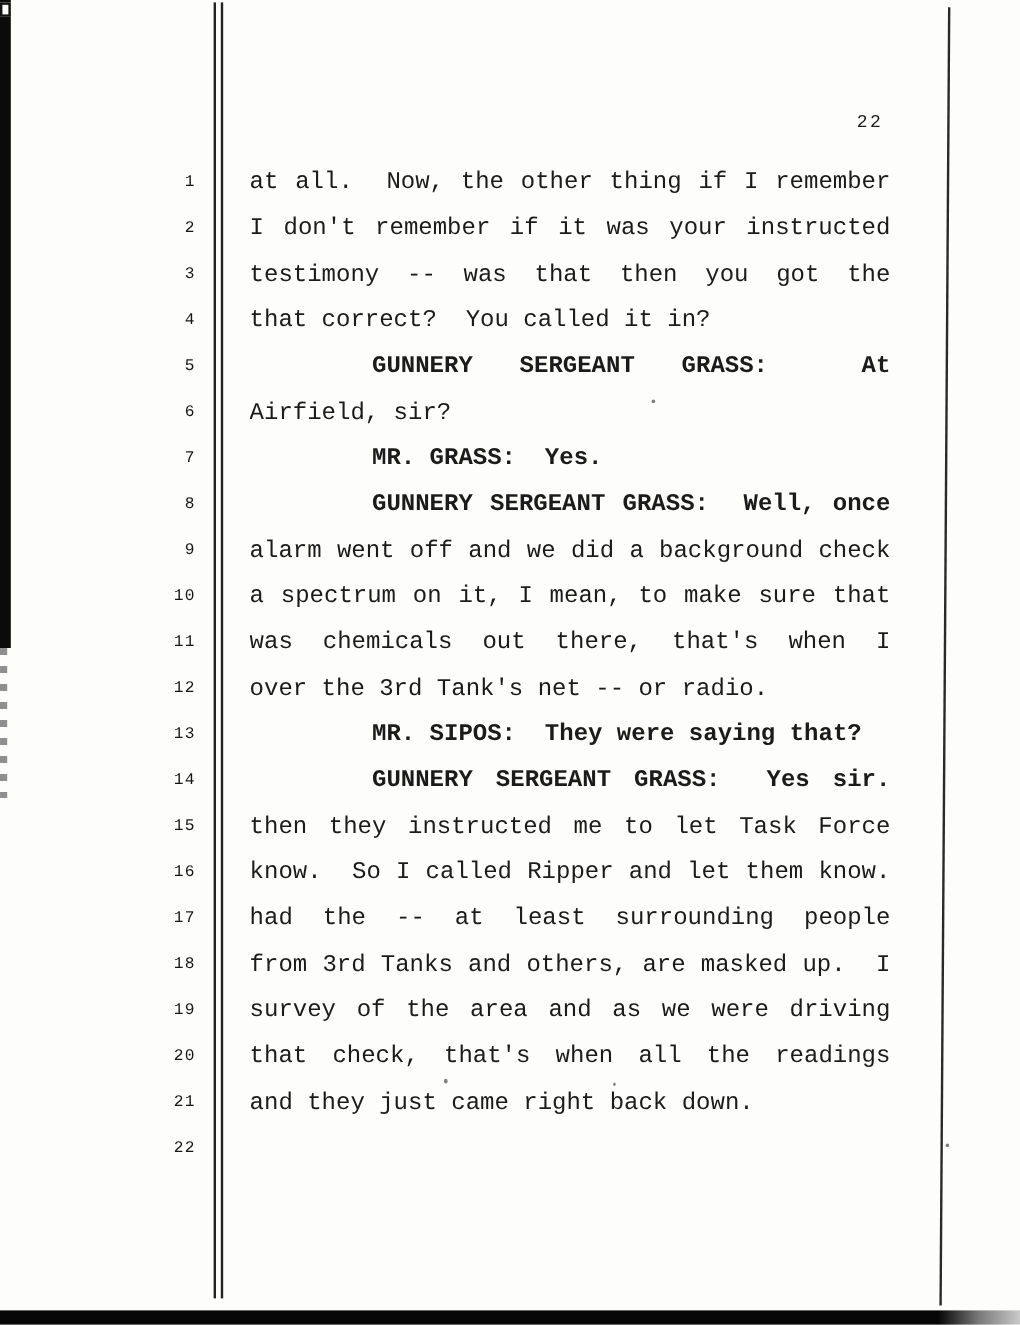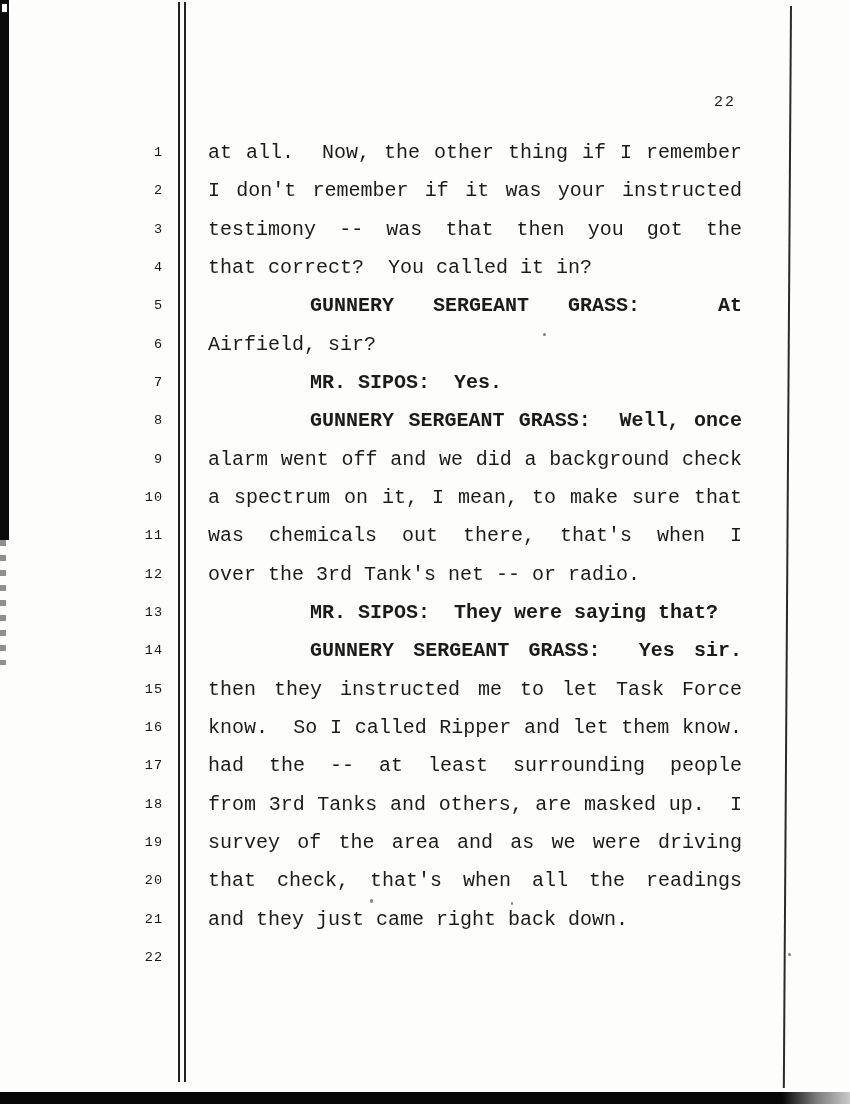--- a/index.html
+++ b/index.html
@@ -106,21 +106,21 @@
       <div class="line-num">22</div>
     </div>
 
   <div class="textcol">
       <div class="line-text justify">at all.  Now, the other thing if I remember from --</div>
       <div class="line-text justify">I don't remember if it was your instructed or another</div>
       <div class="line-text justify">testimony -- was that then you got the indication</div>
       <div class="line-text">that correct?  You called it in?</div>
       <div class="line-text justify indent">GUNNERY  SERGEANT  GRASS:    At  Jaber</div>
       <div class="line-text">Airfield, sir?</div>
-      <div class="line-text indent">MR. SIPOS:  Yes.</div>
+      <div class="line-text indent">MR. GRASS:  Yes.</div>
       <div class="line-text justify indent">GUNNERY SERGEANT GRASS:  Well, once the</div>
       <div class="line-text justify">alarm went off and we did a background check and ran</div>
       <div class="line-text justify">a spectrum on it, I mean, to make sure that there</div>
       <div class="line-text justify">was chemicals out there, that's when I called gas</div>
       <div class="line-text">over the 3rd Tank's net -- or radio.</div>
       <div class="line-text indent">MR. SIPOS:  They were saying that?</div>
       <div class="line-text justify indent">GUNNERY SERGEANT GRASS:  Yes sir.  And</div>
       <div class="line-text justify">then they instructed me to let Task Force Ripper</div>
       <div class="line-text justify">know.  So I called Ripper and let them know.  So I</div>
       <div class="line-text justify">had the -- at least surrounding people around me</div>

